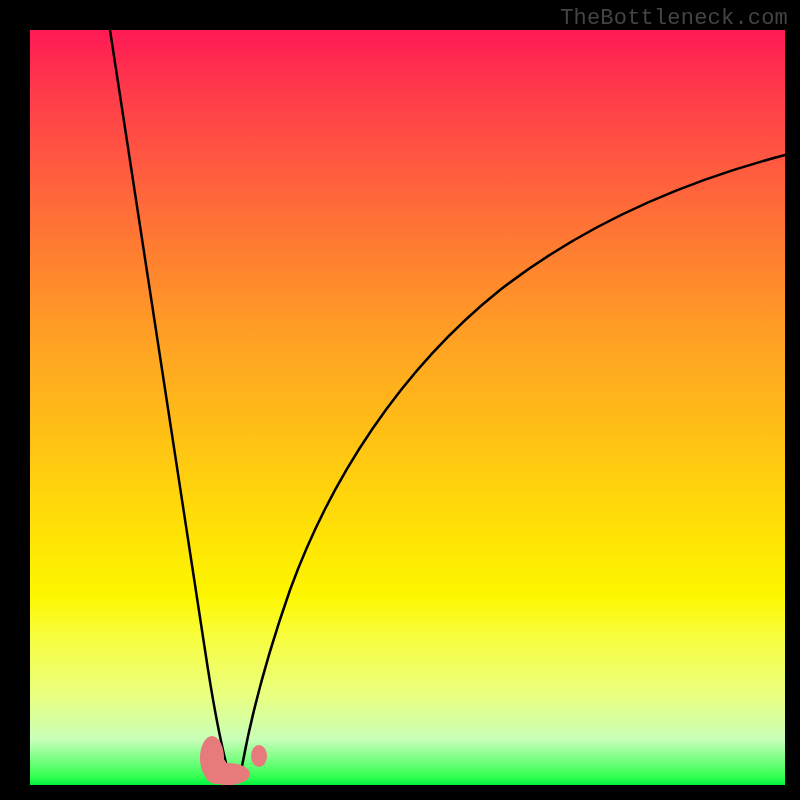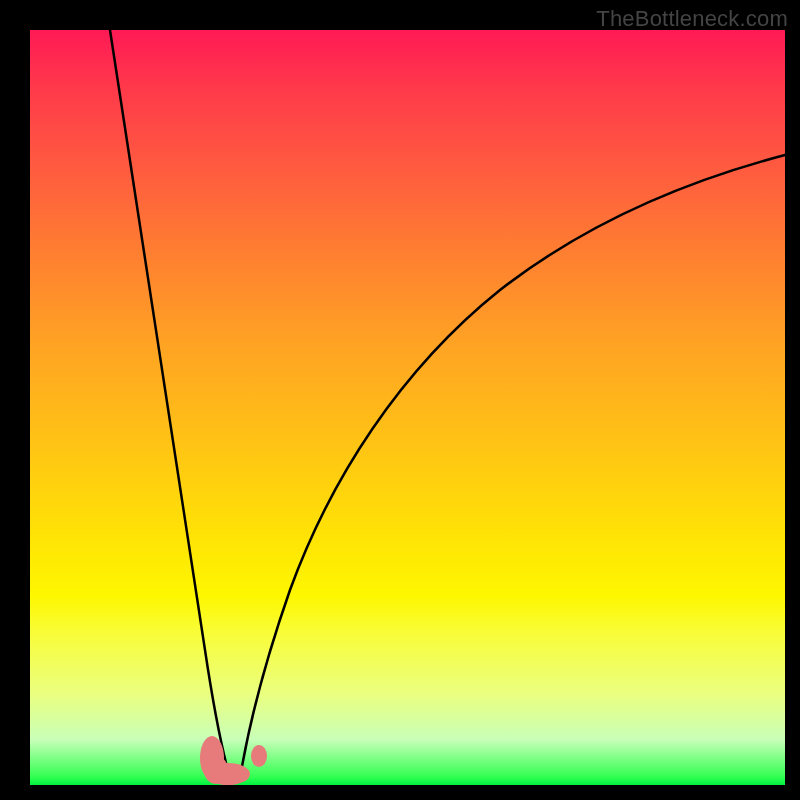--- a/index.html
+++ b/index.html
@@ -11,20 +11,21 @@
     font-family: Arial, Helvetica, sans-serif;
     overflow: hidden;
   }
   .frame {
     position: absolute;
     left: 0;
     top: 0;
     width: 800px;
     height: 800px;
     background: #000;
+    font-family: Liberation Mono, monospace;
   }
   .plot-area {
     position: absolute;
     left: 30px;
     top: 30px;
     width: 755px;
     height: 755px;
     background: linear-gradient(
       to bottom,
       #ff1a55 0%,

